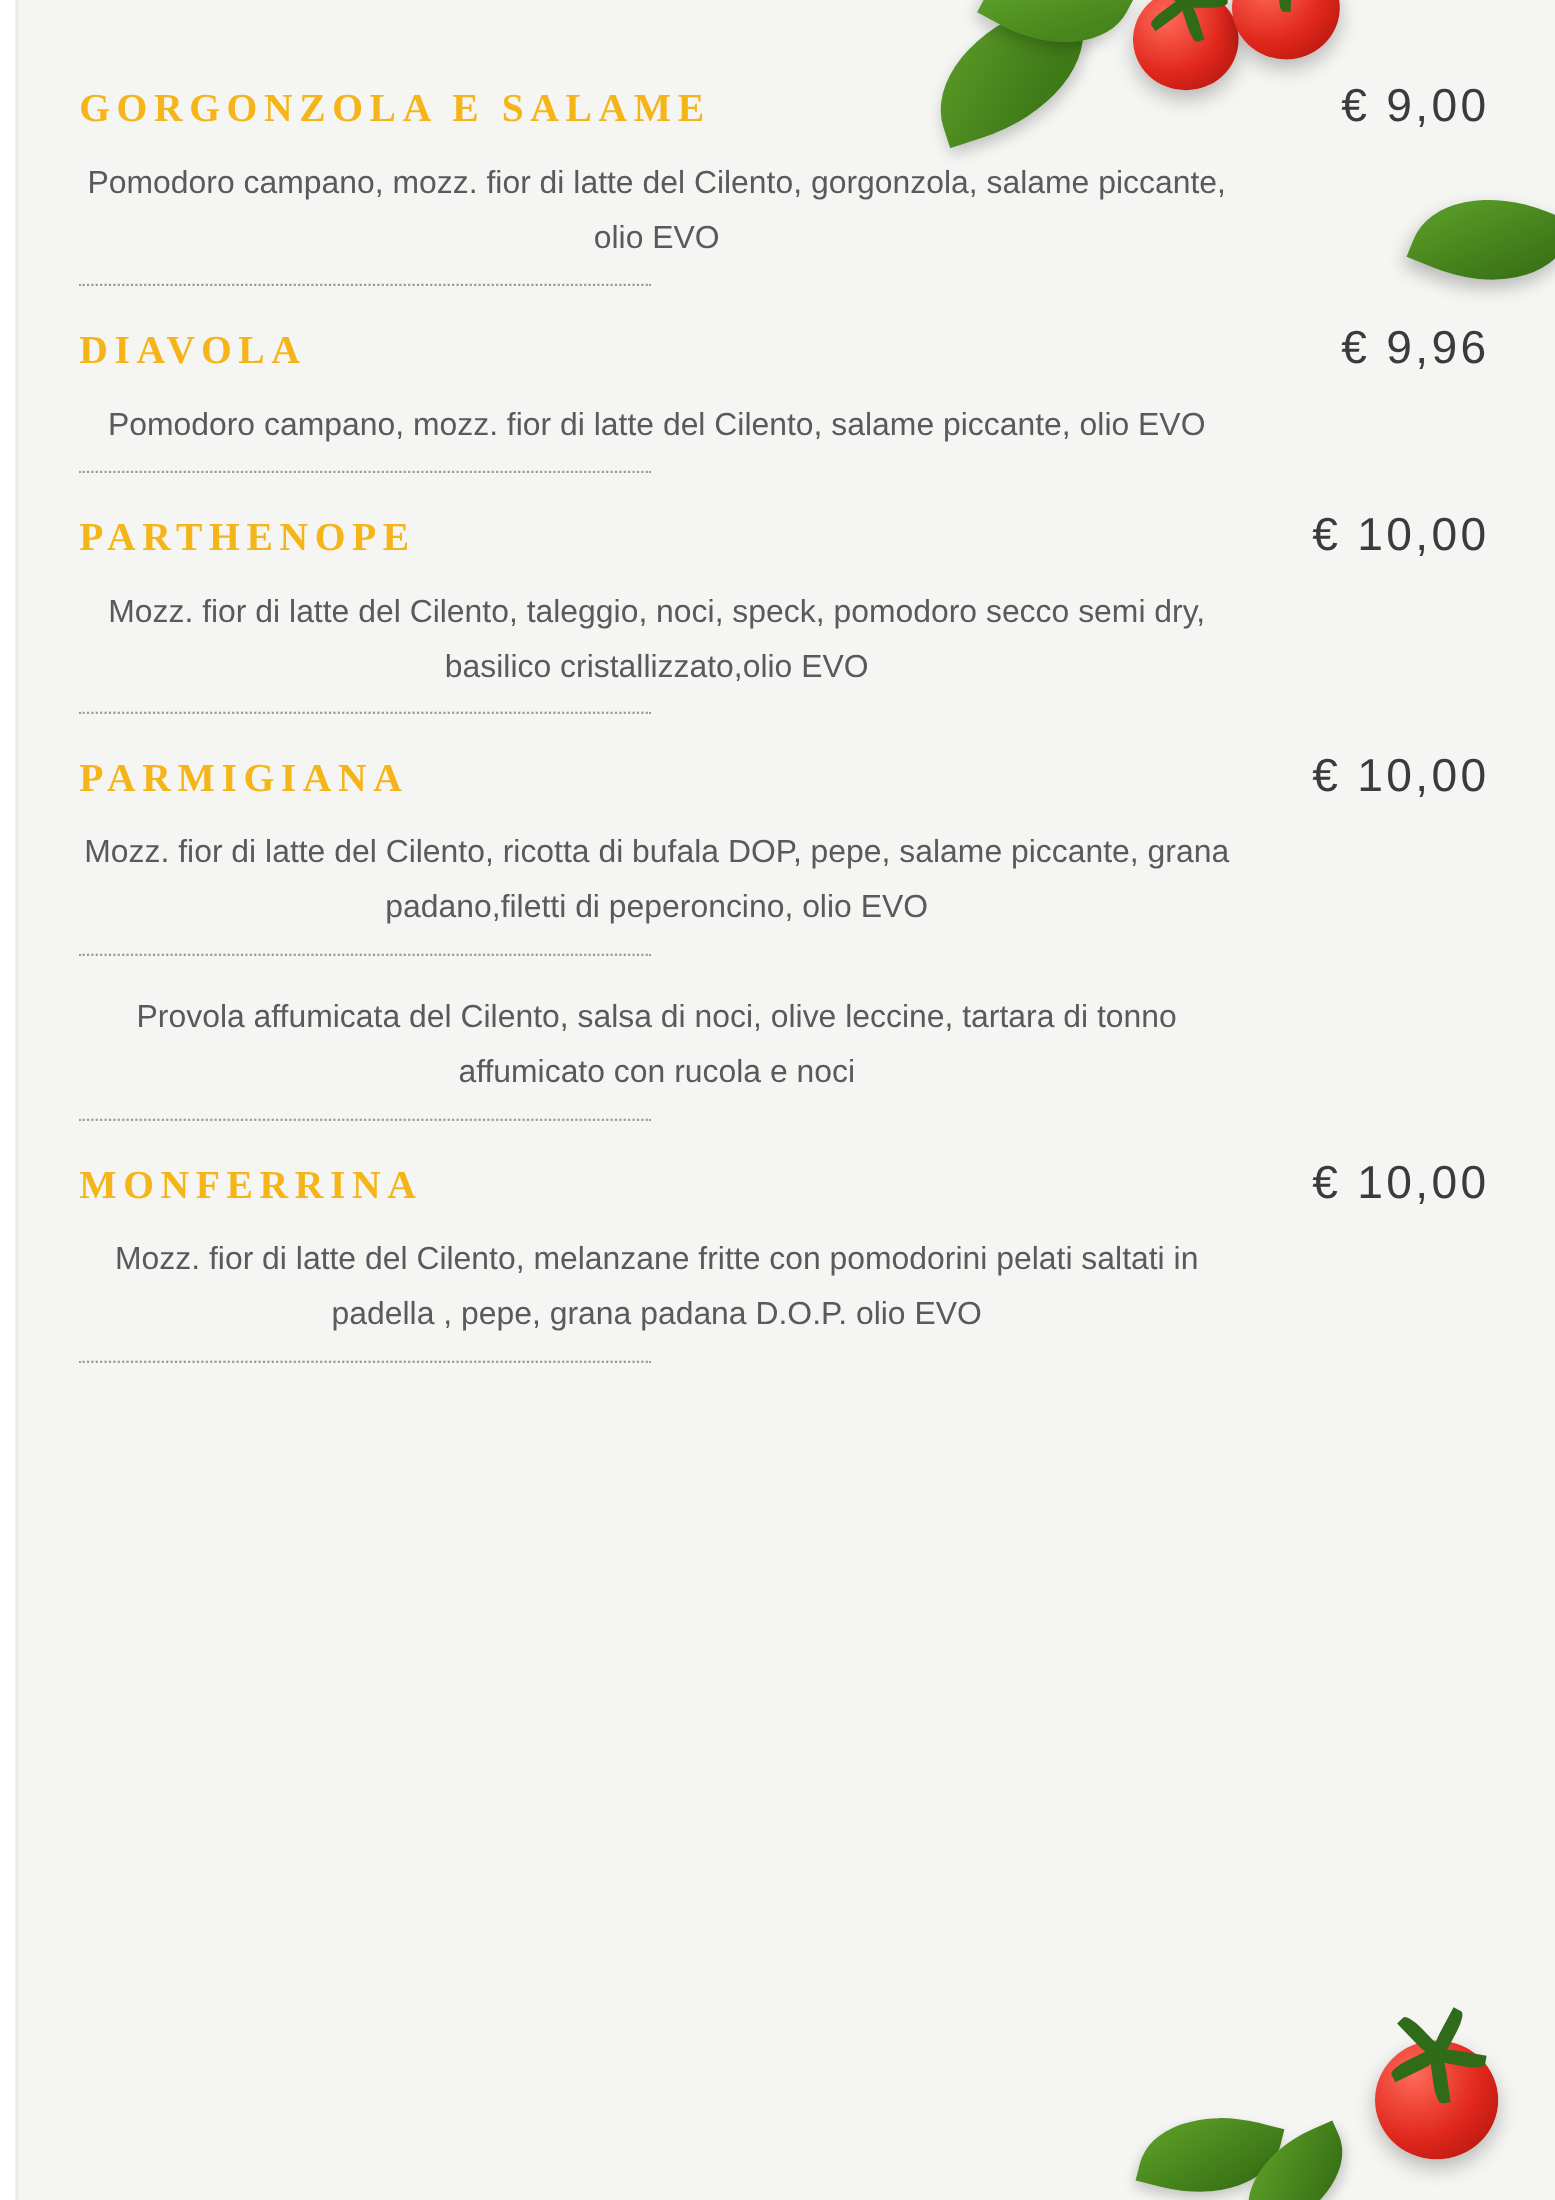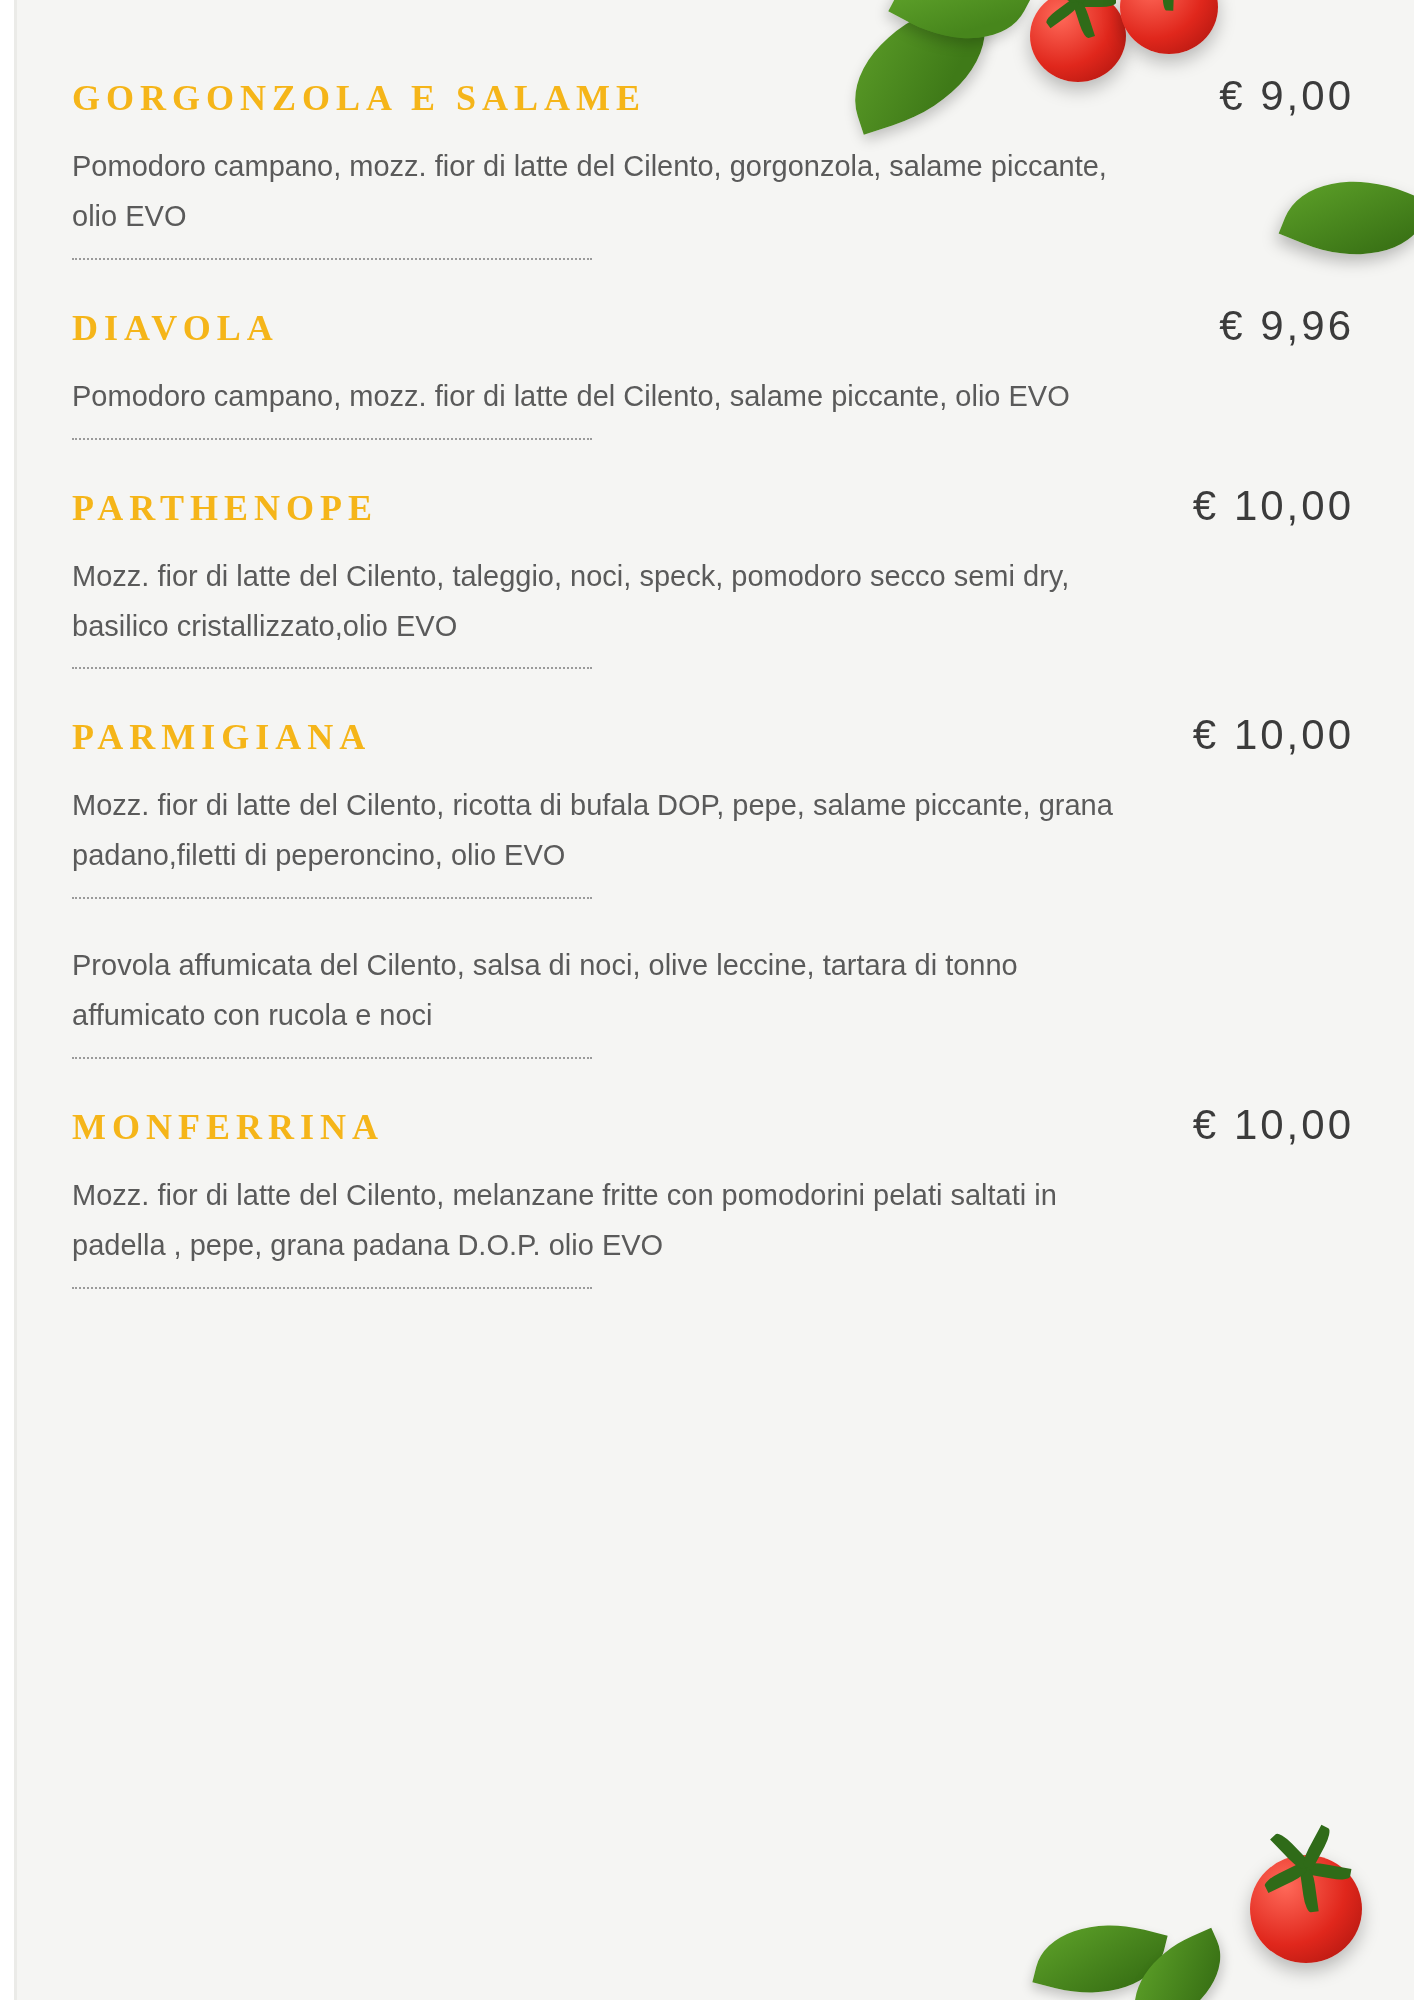--- a/index.html
+++ b/index.html
@@ -35,20 +35,21 @@
     z-index: 3;
   }
 
   .menu {
     position: absolute;
     left: 0;
     top: 0;
     width: 1414px;
     padding: 0;
     z-index: 2;
+    text-align: center;
   }
 
   .item {
     position: relative;
     padding: 0 60px 0 72px;
   }
 
   .item-head {
     display: flex;
     align-items: baseline;
@@ -85,21 +86,21 @@
 
   .dotted {
     margin-top: 16px;
     width: 520px;
     height: 0;
     border-bottom: 2px dotted #9a9a9a;
   }
 
   
   .item + .item {
-    margin-top: 42px;
+    margin-top: 32px;
   }
 
   
   .deco {
     position: absolute;
     pointer-events: none;
     z-index: 1;
   }
 
   

